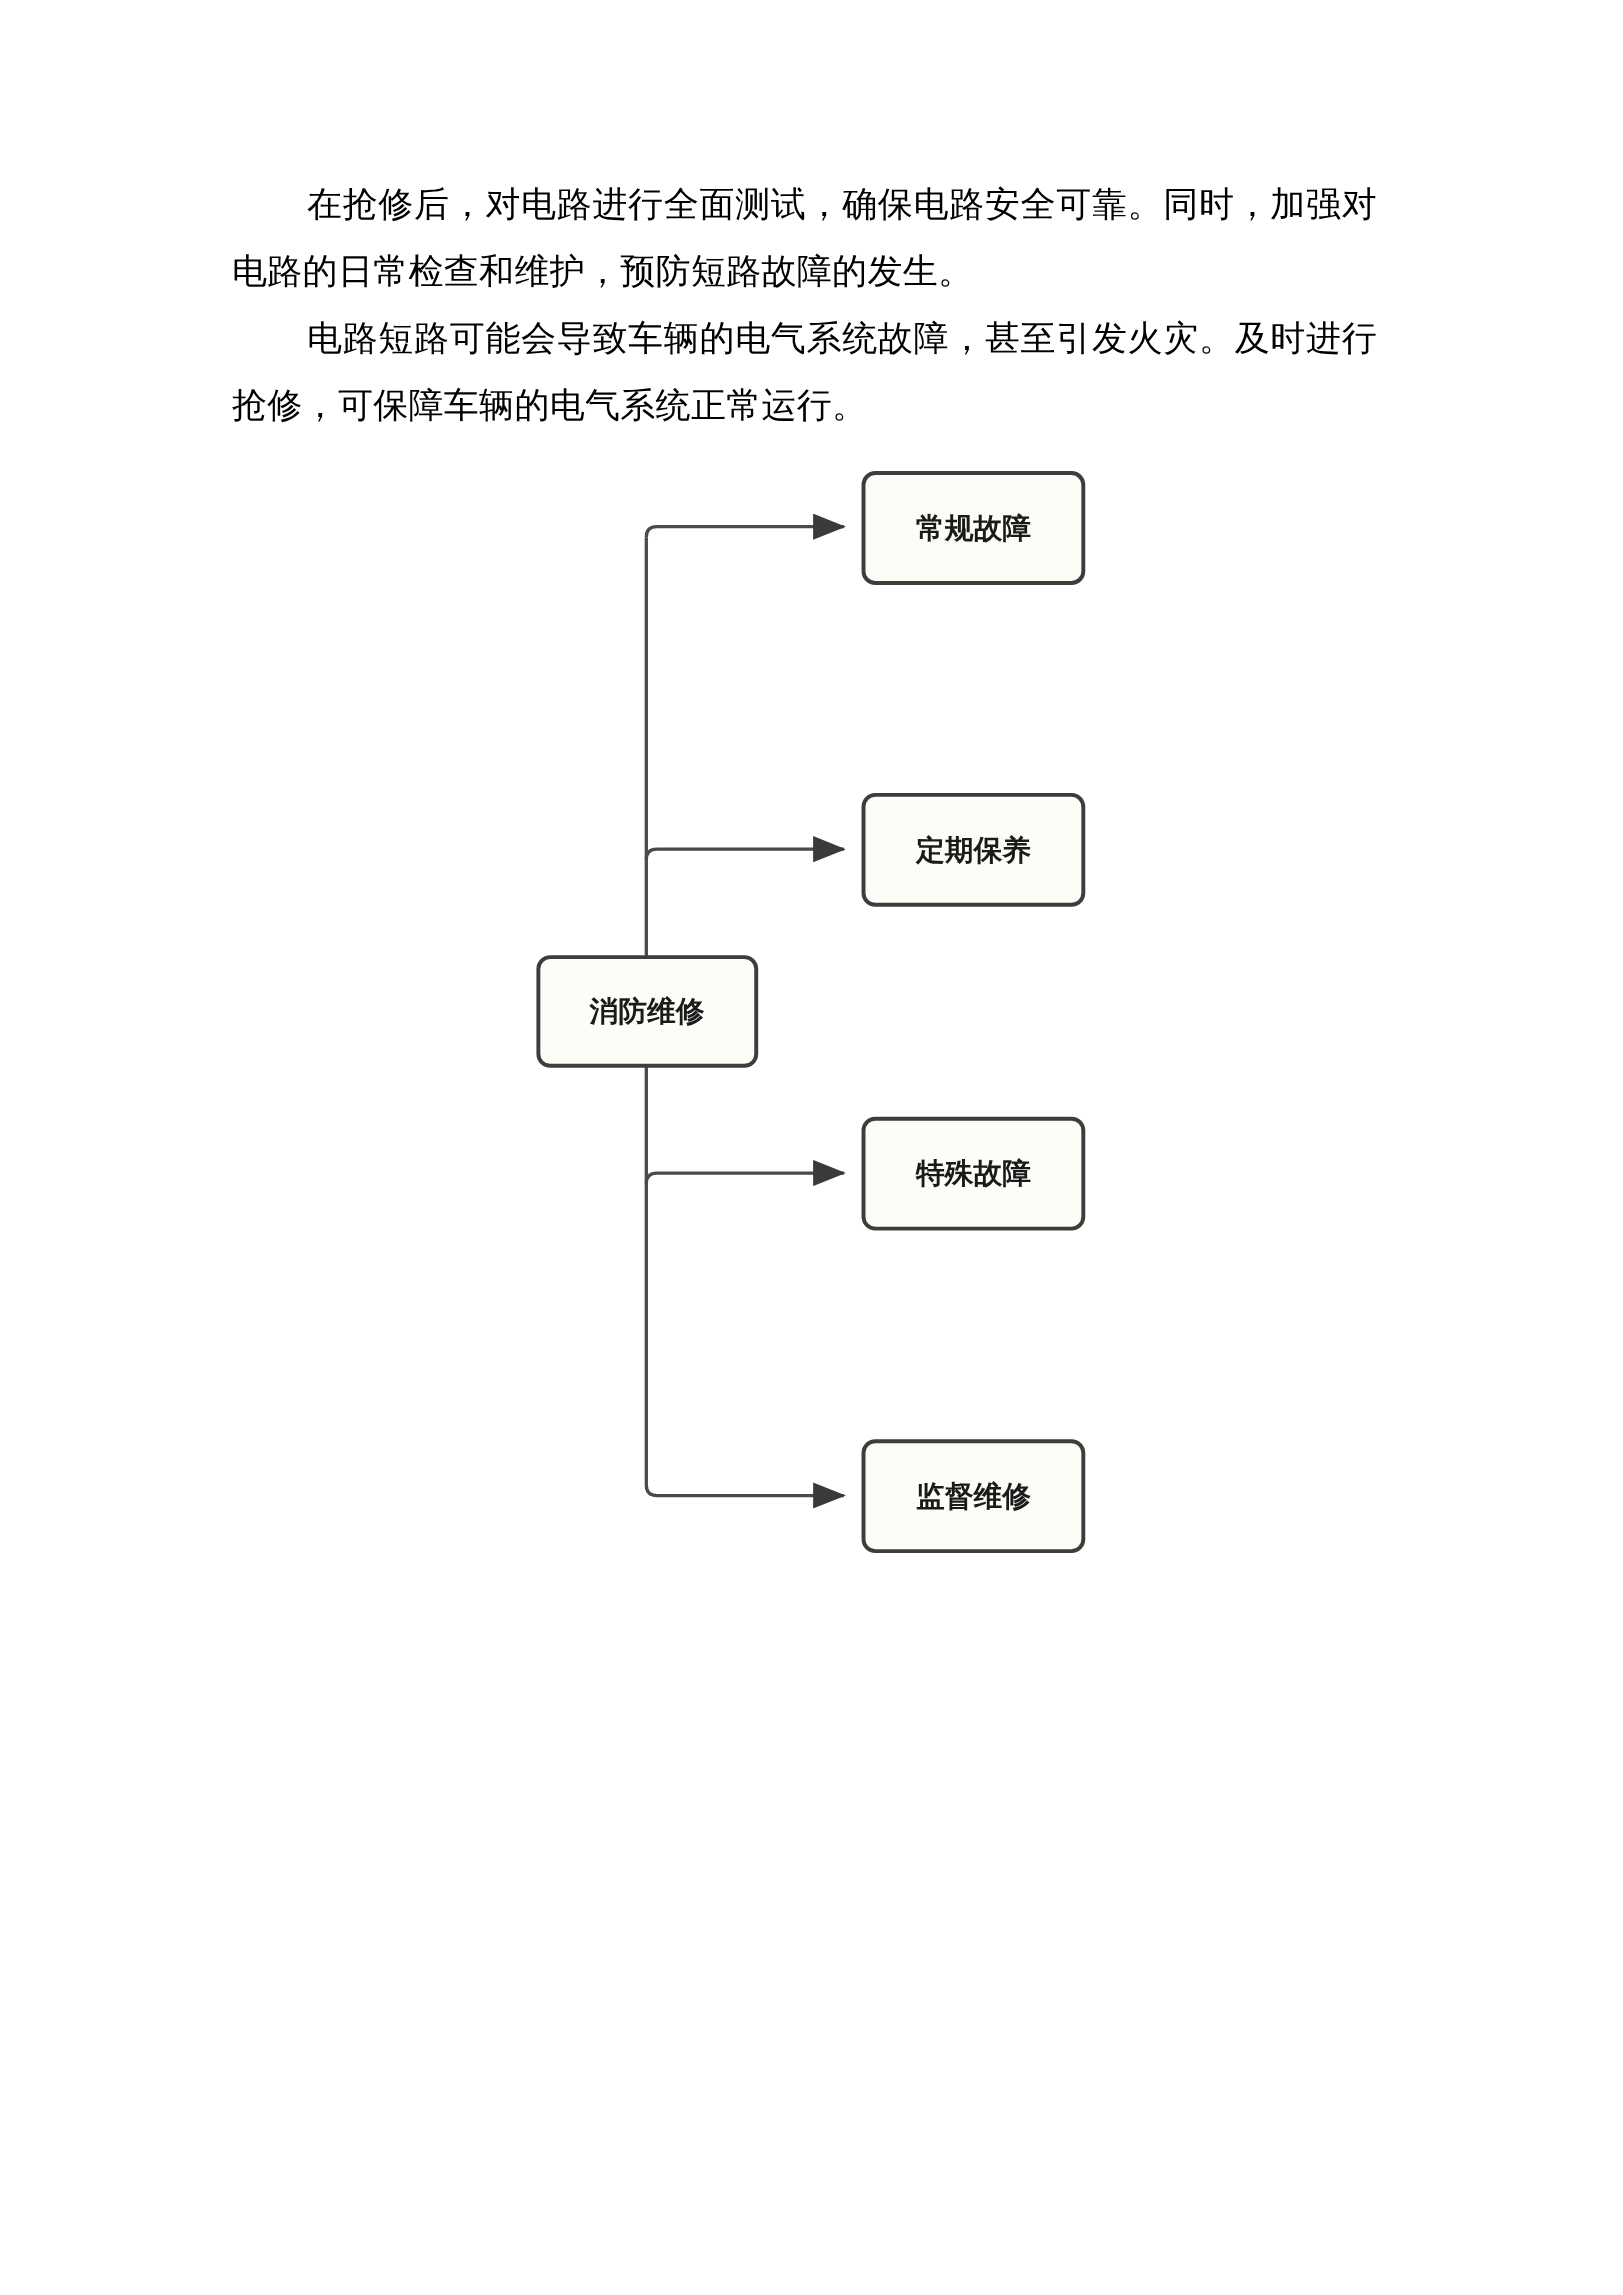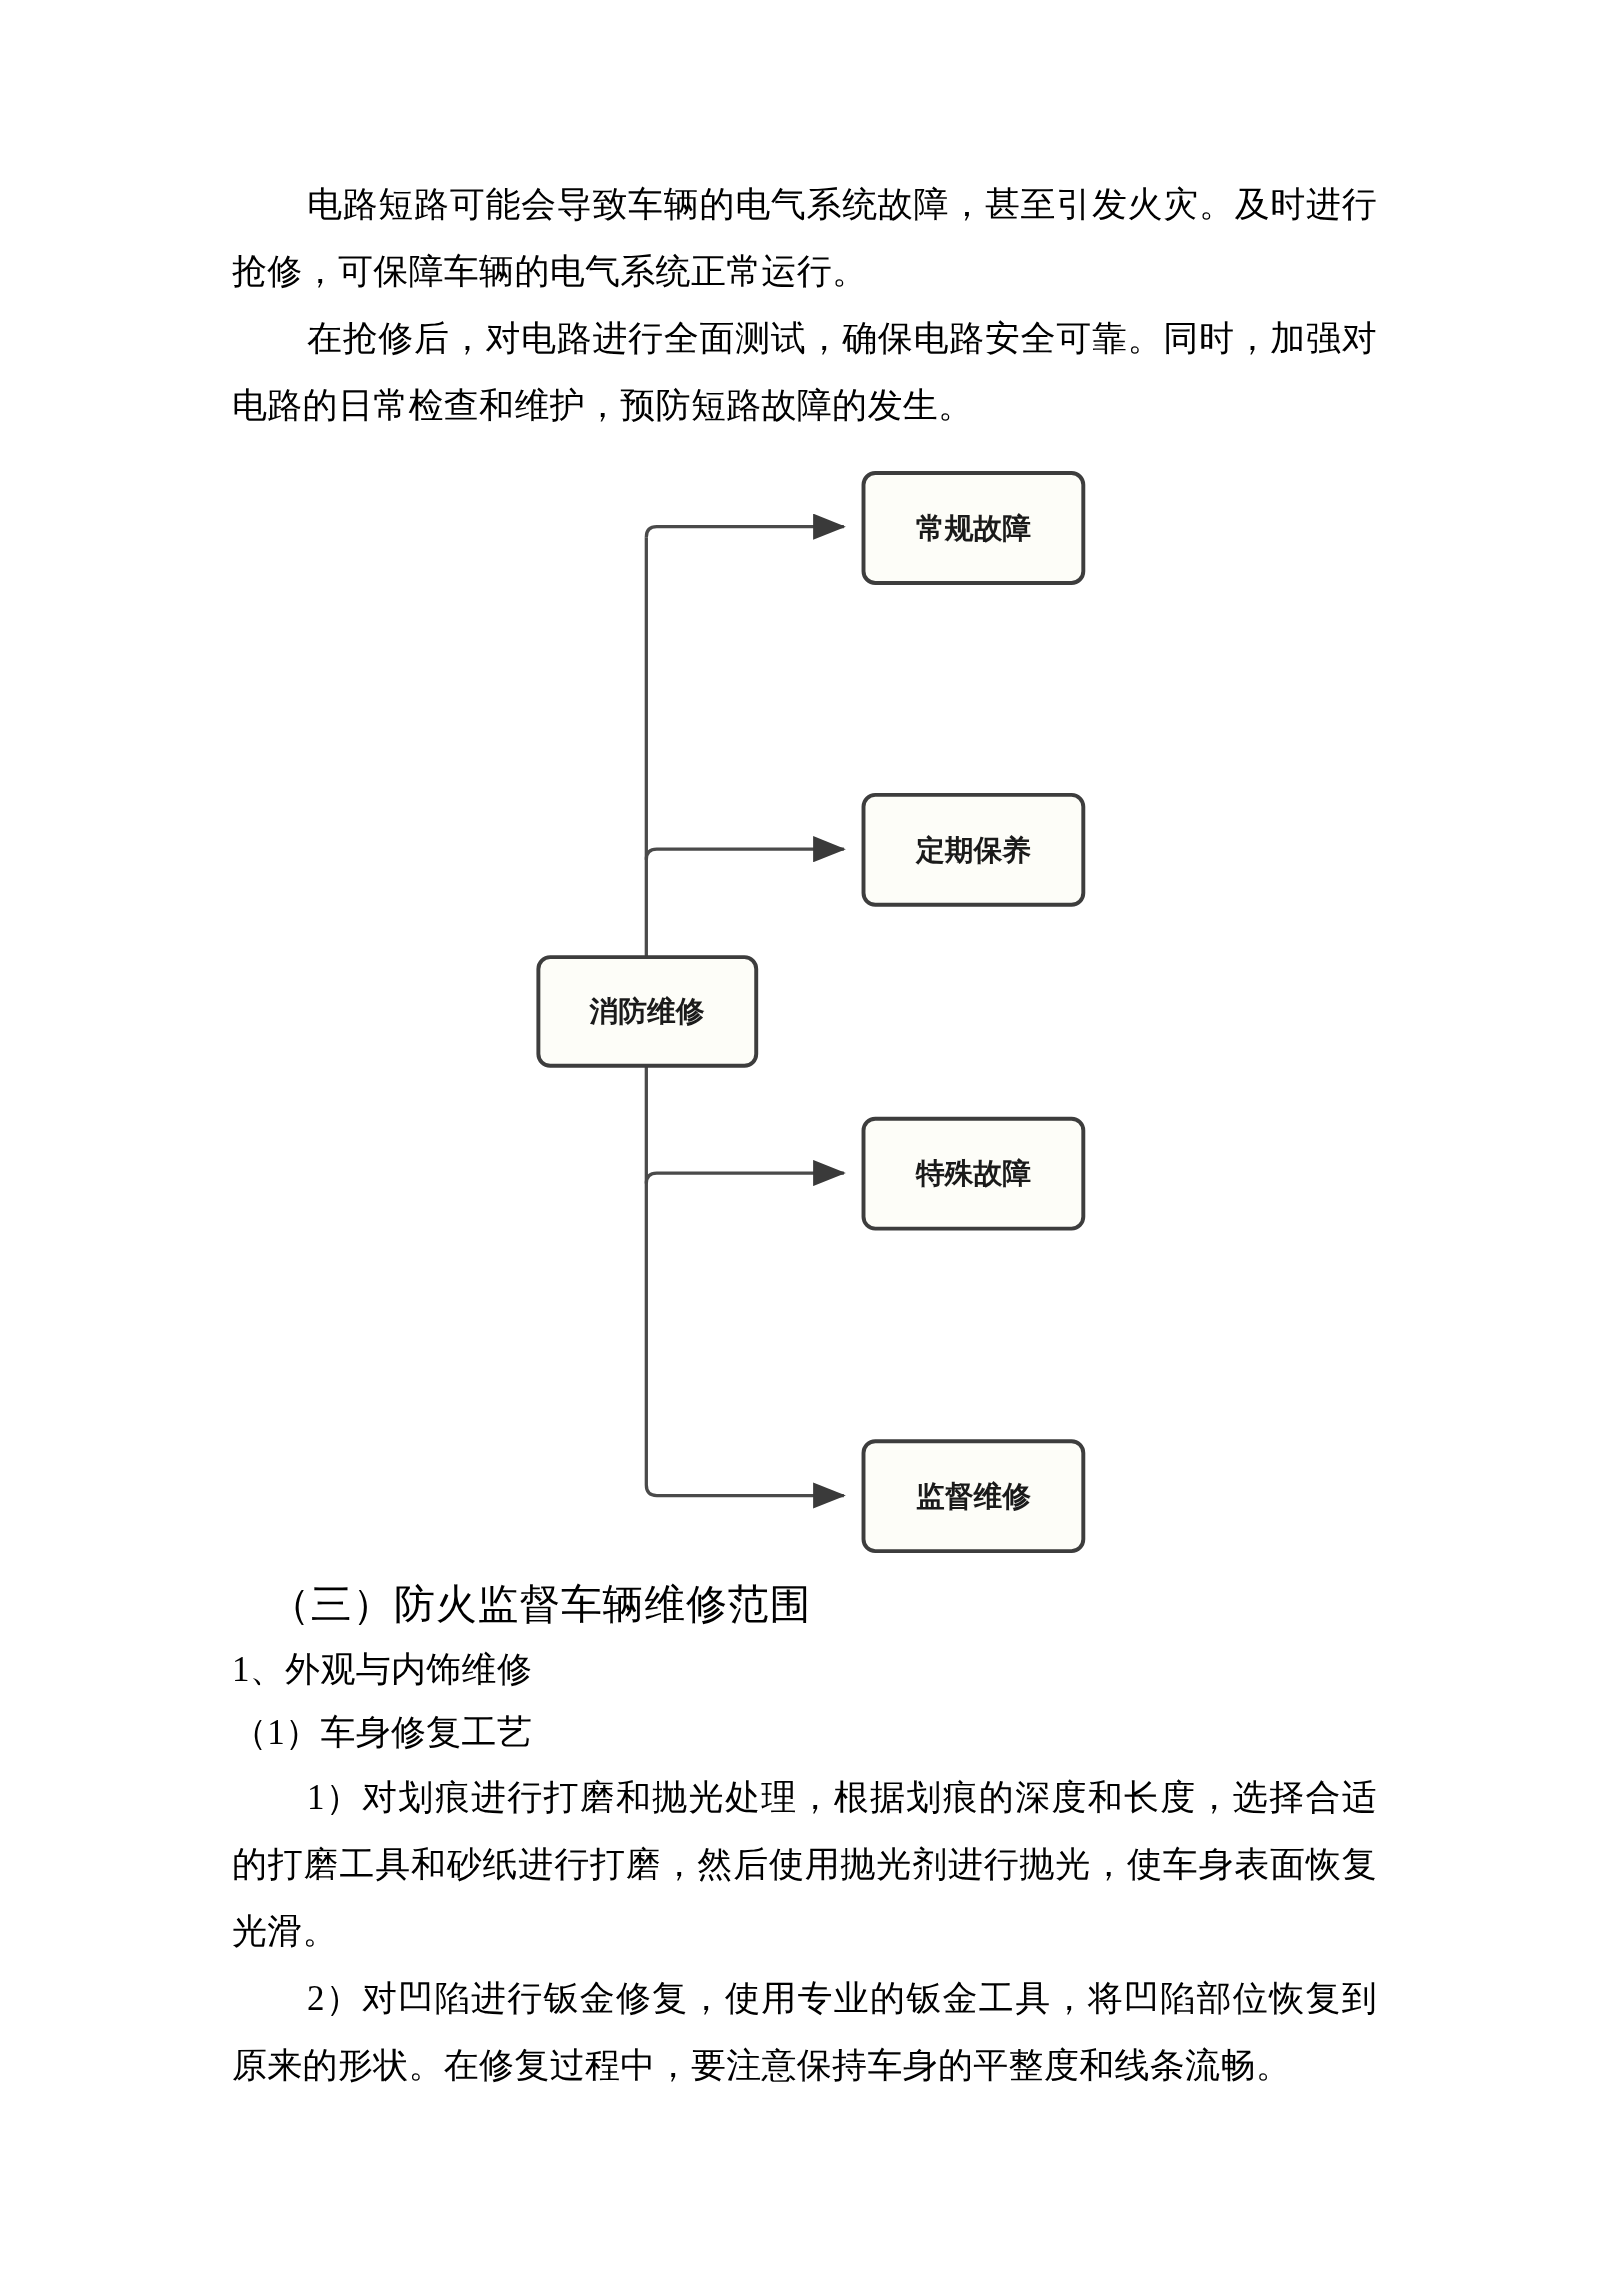--- a/index.html
+++ b/index.html
@@ -79,22 +79,22 @@
     font-size: 44px;
     fill: #1a1a1a;
   }
 </style>
 </head>
 <body>
 
 <div class="page">
 
   <div class="textcol" style="top:171px;">
+    <p class="para indent">在抢修后，对电路进行全面测试，确保电路安全可靠。同时，加强对电路的日常检查和维护，预防短路故障的发生。</p>
     <p class="para indent">电路短路可能会导致车辆的电气系统故障，甚至引发火灾。及时进行抢修，可保障车辆的电气系统正常运行。</p>
-    <p class="para indent">在抢修后，对电路进行全面测试，确保电路安全可靠。同时，加强对电路的日常检查和维护，预防短路故障的发生。</p>
   </div>
 
   <div class="diagram">
     <svg width="1623" height="2295" viewBox="0 0 2481 3508" xmlns="http://www.w3.org/2000/svg">
       <defs>
         <marker id="arrowhead" markerWidth="10" markerHeight="8" refX="9.4" refY="4" orient="auto" markerUnits="strokeWidth">
           <path d="M0,0 L10,4 L0,8 Z" fill="#3a3a3a"></path>
         </marker>
       </defs>
 
@@ -131,22 +131,15 @@
         <text class="node-label" x="1488" y="1809" text-anchor="middle">特殊故障</text>
       </g>
 
       <g>
         <rect x="1320" y="2203" width="336" height="168" rx="18" ry="18" fill="#fdfdf8" stroke="#3d3d3d" stroke-width="6"></rect>
         <text class="node-label" x="1488" y="2302" text-anchor="middle">监督维修</text>
       </g>
     </svg>
   </div>
 
-  <div class="textcol" style="top:1570px;">
-    <h2 class="h-section">（三）防火监督车辆维修范围</h2>
-    <h3 class="h-sub">1、外观与内饰维修</h3>
-    <h4 class="h-subsub">（1）车身修复工艺</h4>
-    <p class="para indent">1）对划痕进行打磨和抛光处理，根据划痕的深度和长度，选择合适的打磨工具和砂纸进行打磨，然后使用抛光剂进行抛光，使车身表面恢复光滑。</p>
-    <p class="para indent">2）对凹陷进行钣金修复，使用专业的钣金工具，将凹陷部位恢复到原来的形状。在修复过程中，要注意保持车身的平整度和线条流畅。</p>
-  </div>
 
 </div>
 
 
 </body></html>

